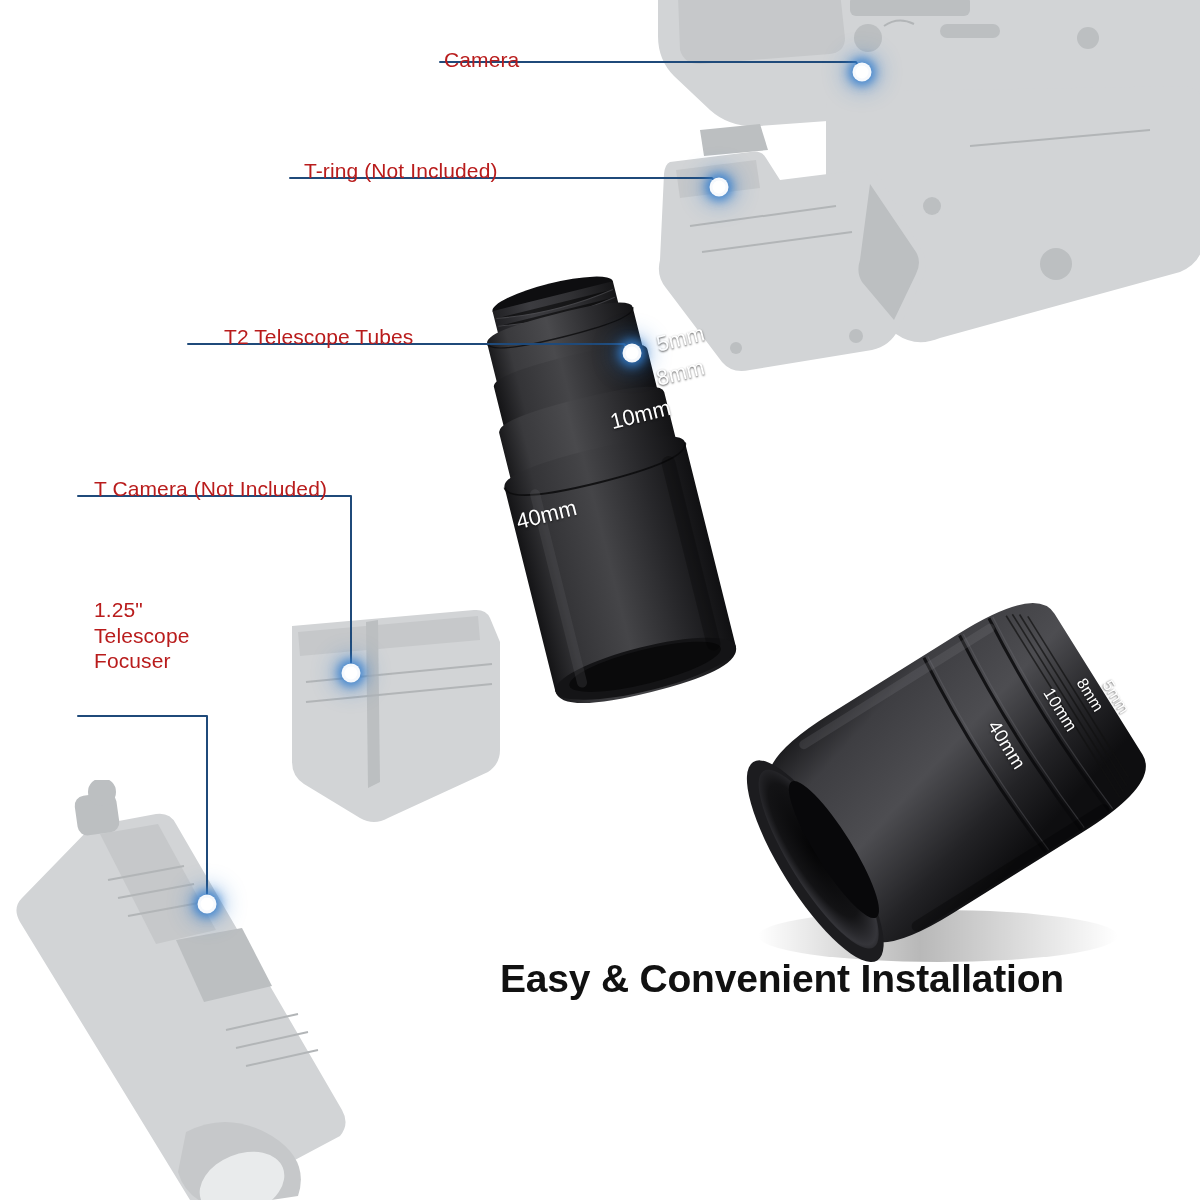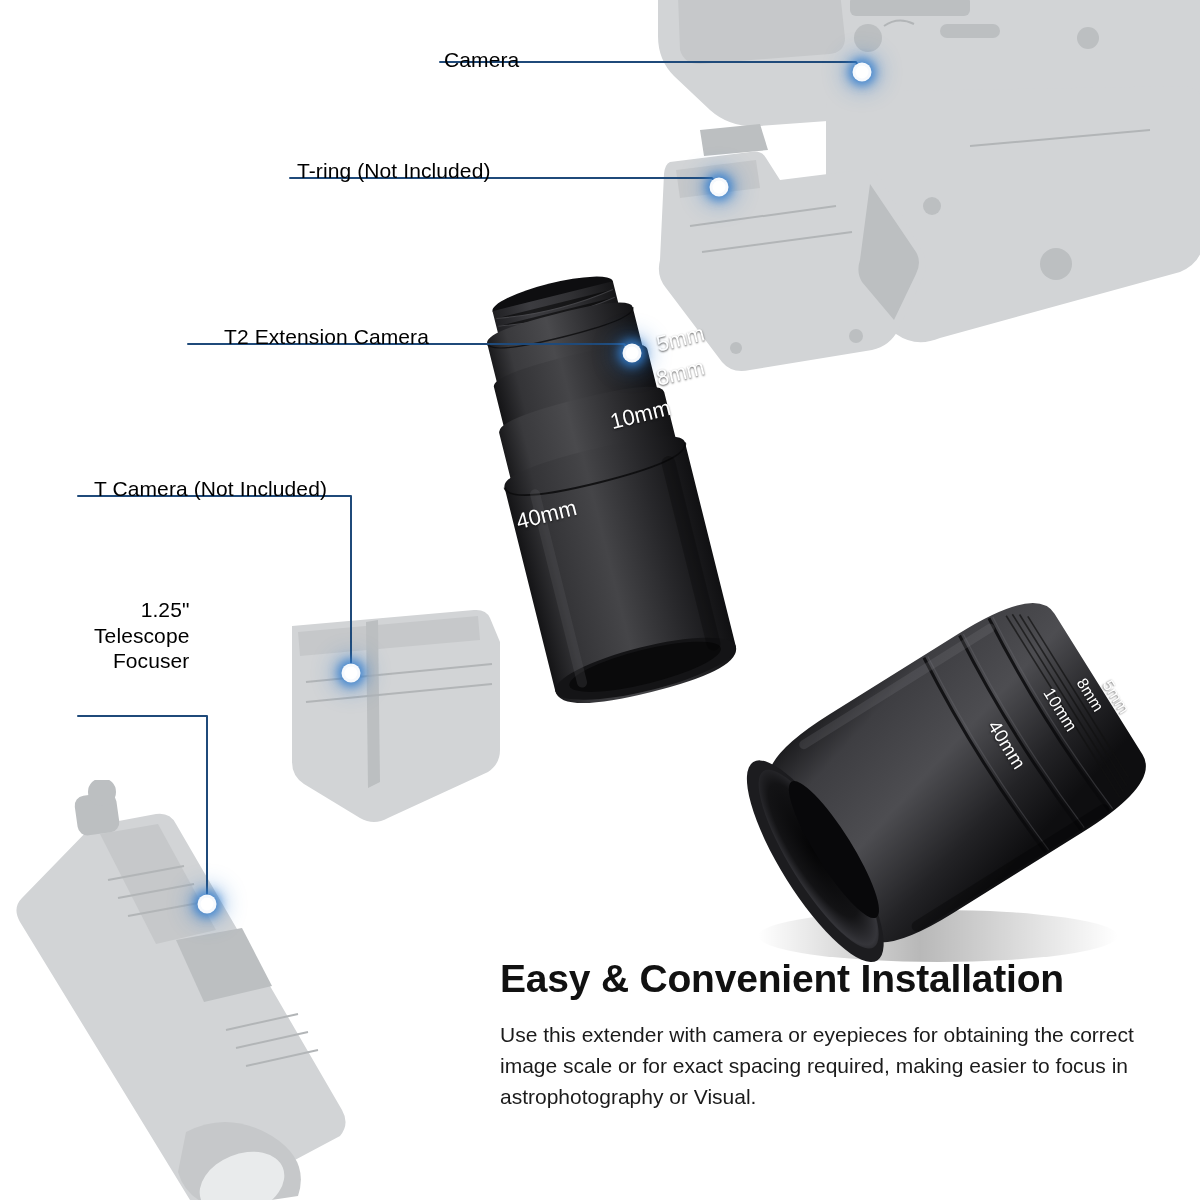--- a/index.html
+++ b/index.html
@@ -17,25 +17,24 @@
     height: 1200px;
     overflow: hidden;
     background: #ffffff;
   }
   .abs { position: absolute; }
 
   
   .callout-label {
     position: absolute;
     font-size: 21px;
-    color: #000000;
+    color: #b91c1c;
     line-height: 1.22;
     white-space: pre-line;
     letter-spacing: 0.1px;
-    text-align: right;
   }
 
   
   #leaders {
     position: absolute;
     left: 0; top: 0;
     width: 1200px; height: 1200px;
     pointer-events: none;
   }
 
@@ -295,25 +294,24 @@
     </g>
   </svg>
 
   <div class="dot" style="left:862px; top:72px;"></div>
   <div class="dot" style="left:719px; top:187px;"></div>
   <div class="dot" style="left:632px; top:353px;"></div>
   <div class="dot" style="left:351px; top:673px;"></div>
   <div class="dot" style="left:207px; top:904px;"></div>
 
   <div class="callout-label" style="left:444px; top:47px;">Camera</div>
-  <div class="callout-label" style="left:297px; top:158px;">T-ring (Not Included)</div>
-  <div class="callout-label" style="left:224px; top:324px;">T2 Extension Camera</div>
+  <div class="callout-label" style="left:304px; top:158px;">T-ring (Not Included)</div>
+  <div class="callout-label" style="left:224px; top:324px;">T2 Telescope Tubes</div>
   <div class="callout-label" style="left:94px;  top:476px;">T Camera (Not Included)</div>
   <div class="callout-label" style="left:94px;  top:597px;">1.25"
 Telescope
 Focuser</div>
 
   <div id="headline">
     <h1 class="title">Easy &amp; Convenient Installation</h1>
-    <p class="body">Use this extender with camera or eyepieces for obtaining the correct image scale or for exact spacing required, making easier to focus in astrophotography or Visual.</p>
   </div>
 
 </div>
 
 </body></html>

